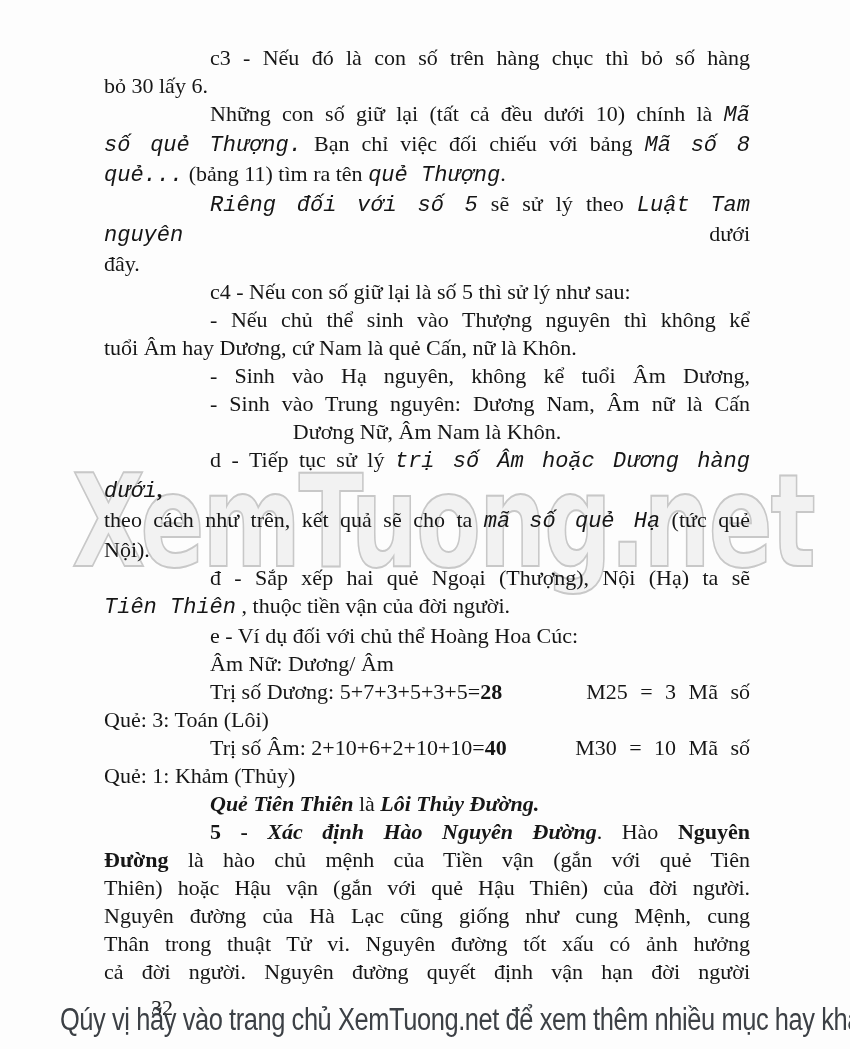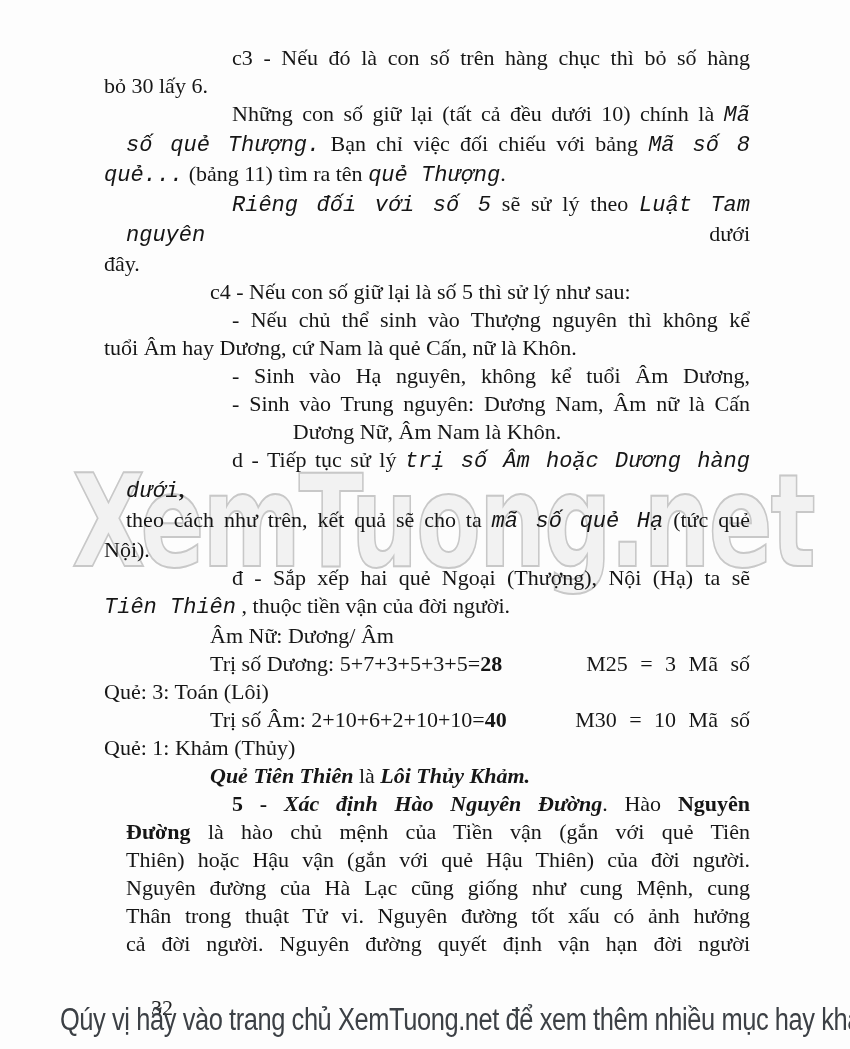--- a/index.html
+++ b/index.html
@@ -33,21 +33,21 @@
   #text-block{
     position:absolute;
     left:104px;top:44px;
     width:646px;
     z-index:1;
     font-size:22px;
     line-height:28px;
   }
   .line{position:relative;white-space:normal;}
   .line.indent{text-indent:106px;}
-  .line.justify{text-align:justify;text-align-last:justify;margin-left:22px;}
+  .line.justify{text-align:justify;text-align-last:justify;}
   .line.center{text-align:center;}
   .line.left{text-align:left;}
   .it{font-style:italic;font-family:Liberation Mono, monospace;}
   .bd{font-weight:bold;}
   .bibd{font-weight:bold;font-style:italic;}
   .rt{position:absolute;right:0;top:0;word-spacing:7px;}
   
   #page-number{
     position:absolute;
     left:151px;top:995px;
@@ -90,26 +90,27 @@
       <div class="line indent justify"><span>- Nếu chủ thể sinh vào Thượng nguyên thì không kể</span></div>
       <div class="line left"><span>tuổi Âm hay Dương, cứ Nam là quẻ Cấn, nữ là Khôn.</span></div>
       <div class="line indent justify"><span>- Sinh vào Hạ nguyên, không kể tuổi Âm Dương,</span></div>
       <div class="line indent justify"><span>- Sinh vào Trung nguyên: Dương Nam, Âm nữ là Cấn</span></div>
       <div class="line center"><span>Dương Nữ, Âm Nam là Khôn.</span></div>
       <div class="line indent justify"><span>d - Tiếp tục sử lý </span><span class="it">trị số Âm hoặc Dương hàng dưới</span><span class="bd">,</span></div>
       <div class="line justify"><span>theo cách như trên, kết quả sẽ cho ta </span><span class="it">mã số quẻ Hạ</span><span> (tức quẻ</span></div>
       <div class="line left"><span>Nội).</span></div>
       <div class="line indent justify"><span>đ - Sắp xếp hai quẻ Ngoại (Thượng), Nội (Hạ) ta sẽ</span></div>
       <div class="line left"><span class="it">Tiên Thiên</span><span> , thuộc tiền vận của đời người.</span></div>
+      <div class="line indent left"><span>e - Ví dụ đối với chủ thể Hoàng Hoa Cúc:</span></div>
       <div class="line indent left"><span>Âm Nữ: Dương/ Âm</span></div>
       <div class="line indent left"><span>Trị số Dương: 5+7+3+5+3+5=</span><span class="bd">28</span><span class="rt">M25 = 3 Mã số</span></div>
       <div class="line left"><span>Quẻ: 3: Toán (Lôi)</span></div>
       <div class="line indent left"><span>Trị số Âm: 2+10+6+2+10+10=</span><span class="bd">40</span><span class="rt">M30 = 10 Mã số</span></div>
       <div class="line left"><span>Quẻ: 1: Khảm (Thủy)</span></div>
-      <div class="line indent left"><span class="bibd">Quẻ Tiên Thiên</span><span> là </span><span class="bibd">Lôi Thủy Khảm.</span></div>
+      <div class="line indent left"><span class="bibd">Quẻ Tiên Thiên</span><span> là </span><span class="bibd">Lôi Thủy Đường.</span></div>
       <div class="line indent justify"><span class="bd">5 - </span><span class="bibd">Xác định Hào Nguyên Đường</span><span>. Hào </span><span class="bd">Nguyên</span></div>
       <div class="line justify"><span class="bd">Đường</span><span> là hào chủ mệnh của Tiền vận (gắn với quẻ Tiên</span></div>
       <div class="line justify"><span>Thiên) hoặc Hậu vận (gắn với quẻ Hậu Thiên) của đời người.</span></div>
       <div class="line justify"><span>Nguyên đường của Hà Lạc cũng giống như cung Mệnh, cung</span></div>
       <div class="line justify"><span>Thân trong thuật Tử vi. Nguyên đường tốt xấu có ảnh hưởng</span></div>
       <div class="line justify"><span>cả đời người. Nguyên đường quyết định vận hạn đời người</span></div>
     </div>
 
   <div id="page-number">32</div>
 

